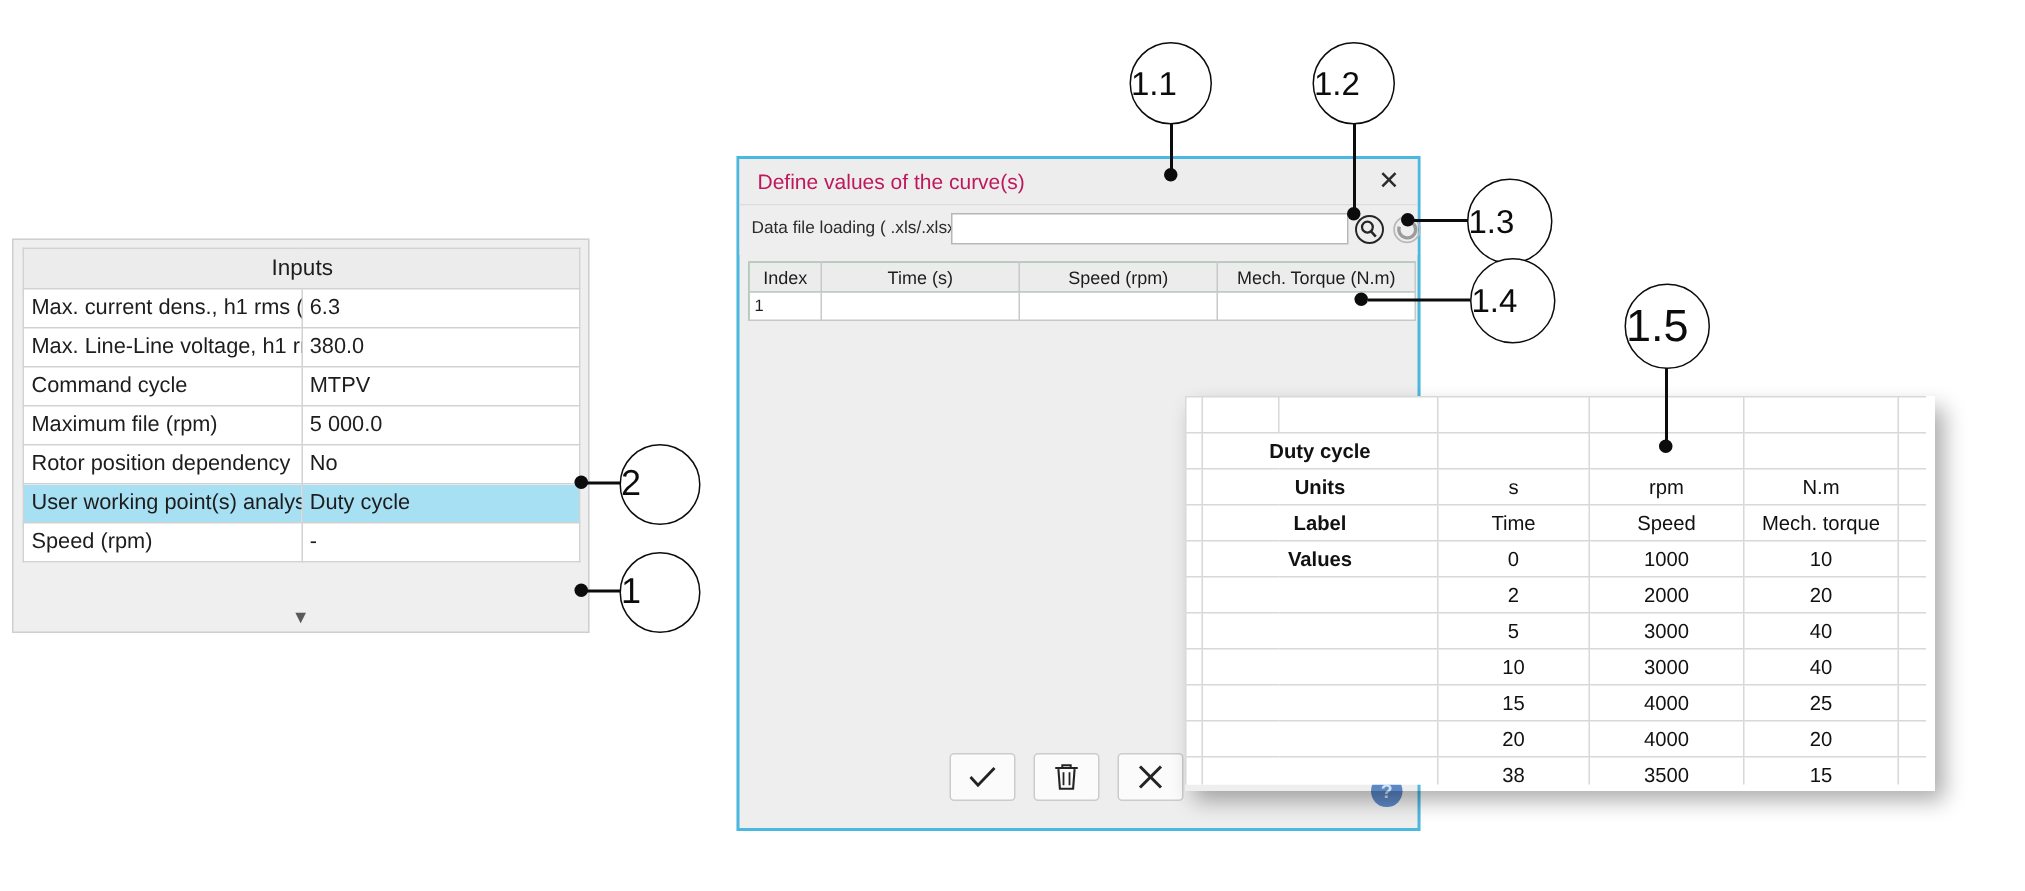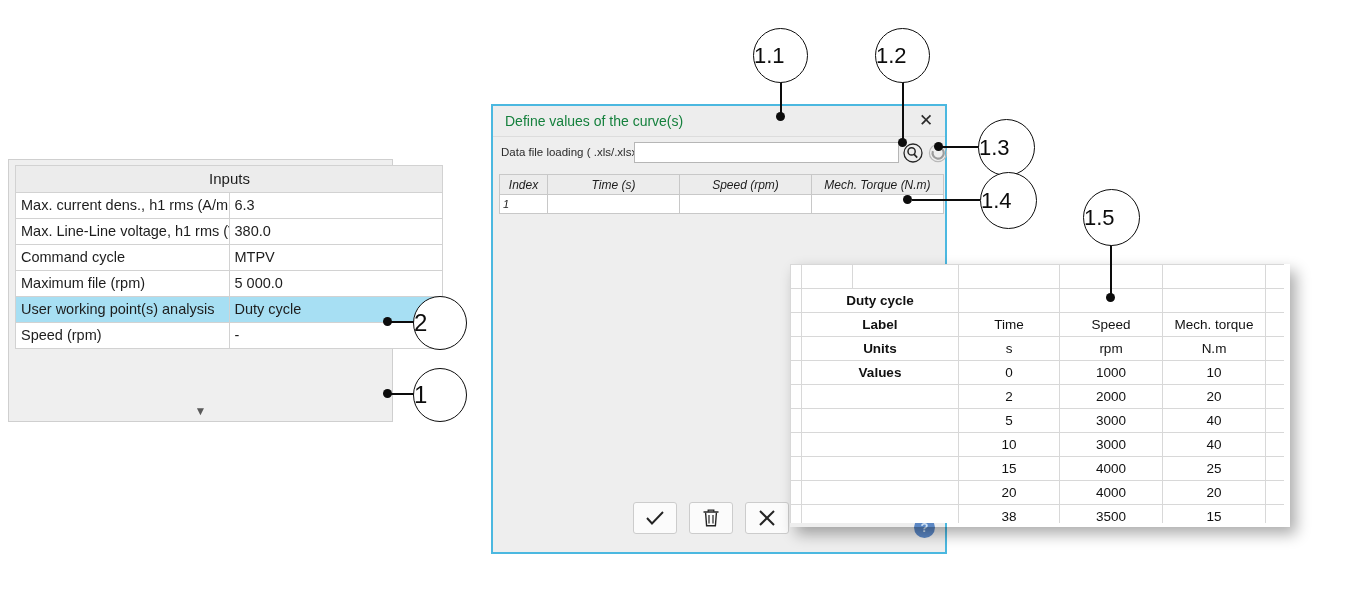--- a/index.html
+++ b/index.html
@@ -14,21 +14,21 @@
   .abs{position:absolute;}
 
   
   #inputs-panel{
     left:8px;top:159px;width:385px;height:263px;
     background:#efefef;
     border:1px solid #cfcfcf;
     box-sizing:border-box;
   }
   #inputs-table{
-    position:absolute;left:6px;top:5px;width:428px;
+    position:absolute;left:6px;top:5px;width:372px;
     border-collapse:collapse;
     background:#ffffff;
     table-layout:fixed;
   }
   #inputs-table td{
     border:1px solid #d2d2d2;
     font-size:14.5px;
     color:#1d1d1d;
     height:24px;
     padding:0 4px 1px 5px;
@@ -64,21 +64,21 @@
     border:2px solid #4bb8e0;
     box-sizing:border-box;
   }
   #dialog-titlebar{
     position:absolute;left:0;top:0;right:0;height:30px;
     background:#ededed;
     border-bottom:1px solid #dcdcdc;
   }
   #dialog-title{
     position:absolute;left:12px;top:7px;
-    font-size:14px;color:#15803d;
+    font-size:14px;color:#be185d;
   }
   #dialog-close{
     position:absolute;right:8px;top:5px;
     width:22px;height:20px;text-align:center;
     font-size:17px;line-height:19px;color:#2b2b2b;
     cursor:pointer;
   }
   #file-row{
     position:absolute;left:0;top:31px;right:0;height:33px;
     background:#eeeeee;
@@ -96,21 +96,20 @@
   #reload-icon{position:absolute;left:434px;top:5px;width:22px;height:22px;cursor:pointer;}
 
   
   #grid-wrap{
     position:absolute;left:6px;top:68px;width:440px;
     background:#ffffff;
   }
   #grid{
     border-collapse:collapse;width:440px;table-layout:fixed;
     background:#22c55e;
-    font-style:italic;
   }
   #grid th{
     background:#ececec;border:1px solid #c8c8c8;
     font-weight:normal;font-size:12px;color:#1d1d1d;
     height:19px;padding:0;
   }
   #grid td{
     border:1px solid #c8c8c8;height:18px;font-size:11px;
     color:#1d1d1d;padding:0 0 0 3px;background:#ffffff;
   }
@@ -213,20 +212,24 @@
           <td class="k"><span>Max. Line-Line voltage, h1 rms (V)</span></td>
           <td class="v"><span>380.0</span></td>
         </tr>
         <tr>
           <td class="k"><span>Command cycle</span></td>
           <td class="v"><span>MTPV</span></td>
         </tr>
         <tr>
           <td class="k"><span>Maximum file (rpm)</span></td>
           <td class="v"><span>5 000.0</span></td>
+        </tr>
+        <tr>
+          <td class="k"><span>Rotor position dependency</span></td>
+          <td class="v"><span>No</span></td>
         </tr>
         <tr class="sel">
           <td class="k"><span>User working point(s) analysis</span></td>
           <td class="v"><span>Duty cycle</span></td>
         </tr>
         <tr>
           <td class="k"><span>Speed (rpm)</span></td>
           <td class="v"><span>-</span></td>
         </tr>
       </tbody>
@@ -325,36 +328,36 @@
         <tr>
           <td class="col-a"></td>
           <td class="title-cell" colspan="2">Duty cycle</td>
           <td class="col-d"></td>
           <td class="col-e"></td>
           <td class="col-f"></td>
           <td class="col-g"></td>
         </tr>
         <tr>
           <td class="col-a"></td>
+          <td class="lbl" colspan="2">Units</td>
+          <td class="green col-d">s</td>
+          <td class="green col-e">rpm</td>
+          <td class="green col-f">N.m</td>
+          <td class="col-g"></td>
+        </tr>
+        <tr>
+          <td class="col-a"></td>
           <td class="lbl" colspan="2">Label</td>
           <td class="hdr-orange col-d">Time</td>
           <td class="hdr-orange col-e">Speed</td>
           <td class="hdr-orange col-f">Mech. torque</td>
           <td class="col-g"></td>
         </tr>
         <tr>
           <td class="col-a"></td>
-          <td class="lbl" colspan="2">Units</td>
-          <td class="green col-d">s</td>
-          <td class="green col-e">rpm</td>
-          <td class="green col-f">N.m</td>
-          <td class="col-g"></td>
-        </tr>
-        <tr>
-          <td class="col-a"></td>
           <td class="lbl" colspan="2">Values</td>
           <td class="green col-d">0</td>
           <td class="green col-e">1000</td>
           <td class="green col-f">10</td>
           <td class="col-g"></td>
         </tr>
         <tr>
           <td class="col-a"></td>
           <td colspan="2"></td>
           <td class="green col-d">2</td>
@@ -425,21 +428,21 @@
 </div>
 
 <div class="cl-line" style="left:912px;top:199px;width:68px;height:1.6px;"></div>
 <div class="cl-dot" style="left:903px;top:195px;"></div>
 <div class="callout" style="left:980px;top:172px;width:55px;height:55px;line-height:55px;font-size:22px;">
   <span>1.4</span>
 </div>
 
 <div class="cl-line" style="left:1110px;top:242px;width:1.6px;height:56px;"></div>
 <div class="cl-dot" style="left:1106px;top:293px;"></div>
-<div class="callout" style="left:1083px;top:189px;width:55px;height:55px;line-height:55px;font-size:22px;">
+<div class="callout" style="left:1083px;top:189px;width:55px;height:55px;line-height:55px;font-size:30px;">
   <span>1.5</span>
 </div>
 
 <div class="cl-line" style="left:389px;top:321px;width:26px;height:1.6px;"></div>
 <div class="cl-dot" style="left:383px;top:317px;"></div>
 <div class="callout" style="left:413px;top:296px;width:52px;height:52px;line-height:52px;font-size:24px;">
   <span>2</span>
 </div>
 
 <div class="cl-line" style="left:389px;top:393px;width:26px;height:1.6px;"></div>

